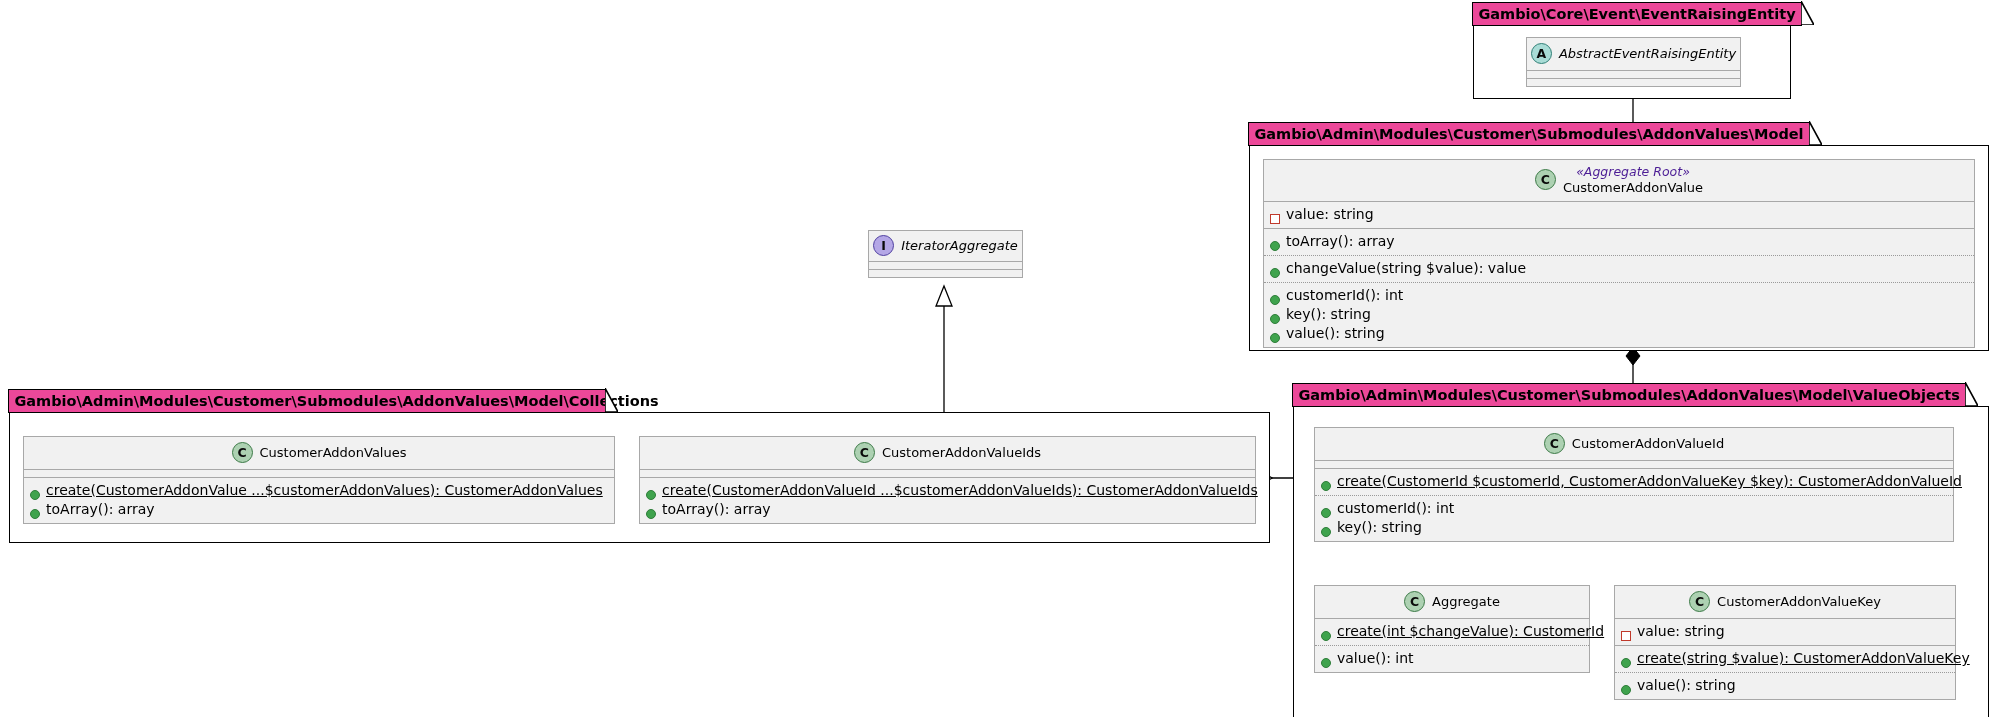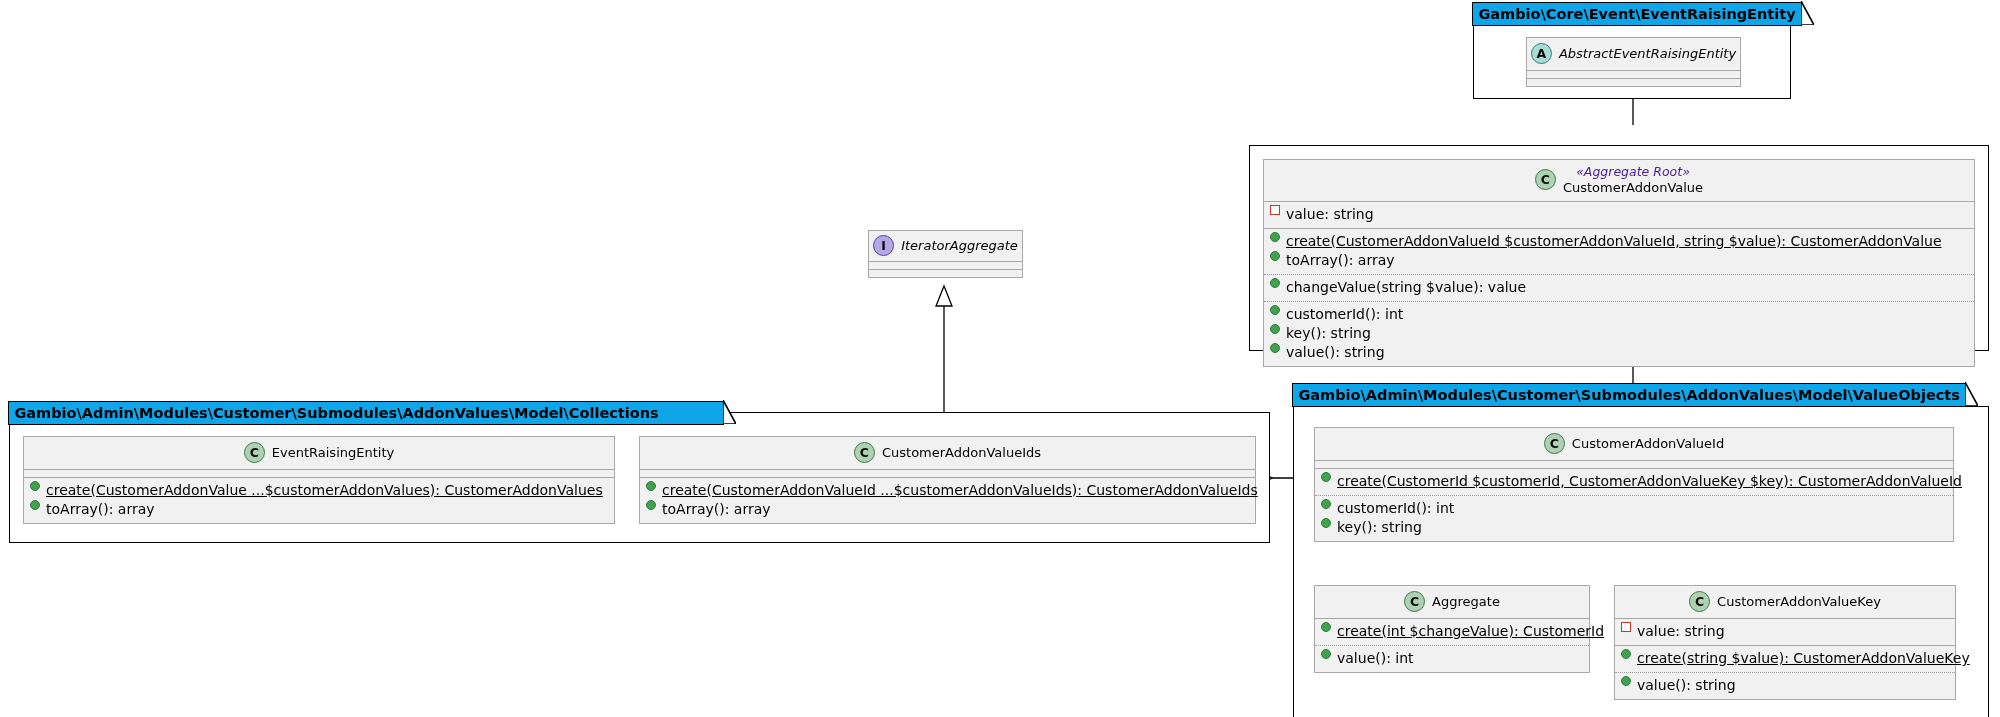--- a/index.html
+++ b/index.html
@@ -8,21 +8,21 @@
     font-family:"DejaVu Sans","Liberation Sans",sans-serif;
     -webkit-font-smoothing:antialiased;
   }
   #canvas{position:absolute;left:0;top:0;width:2000px;height:717px;}
   svg.wires{position:absolute;left:0;top:0;width:2000px;height:717px;pointer-events:none;}
 
   
   .pkg{position:absolute;box-sizing:border-box;border:1.6px solid #000;background:#ffffff;}
   .pkg-tab{
     position:absolute;left:-1.6px;box-sizing:border-box;
-    border:1.6px solid #000;background:#0ea5e9;
+    border:1.6px solid #000;background:#ec4899;
     height:24px;line-height:23px;padding:0 4px 0 5px;
     font-weight:bold;font-size:14.5px;color:#000;white-space:nowrap;
   }
   .pkg-tab .fold{
     position:absolute;right:-13px;top:-1.6px;width:13px;height:24px;overflow:hidden;
   }
   .pkg-tab .fold svg{display:block;}
 
   
   .cls{
@@ -35,21 +35,21 @@
   }
   .cls .hdr .names{display:flex;flex-direction:column;line-height:1.16;}
   .cls .stereo{font-style:italic;font-size:12.5px;color:#4c1d95;}
   .cls .cname{font-size:13px;color:#000;white-space:nowrap;}
   .cls .cname.ital{font-style:italic;}
   .sep{border-top:1px solid #a8a8a8;}
   .sep-dot{border-top:1px dotted #9a9a9a;}
   .compart{padding:3px 6px 4px 6px;}
   .compart.empty{height:7px;padding:0;}
   .row{
-    display:flex;align-items:flex-start;gap:6px;
+    display:flex;align-items:flex-end;gap:6px;
     font-size:14px;color:#000;line-height:1.36;white-space:nowrap;
   }
   .row .txt.u{text-decoration:underline;}
 
   
   .mk{flex:0 0 auto;display:inline-block;}
   .mk-pub{width:8px;height:8px;border-radius:50%;background:#3fa34d;border:1px solid #2f7e3a;}
   .mk-priv{width:8px;height:8px;background:#ffffff;border:1.4px solid #c0392b;}
 
   
@@ -116,42 +116,46 @@
         <span class="names">
           <span class="cname ital">AbstractEventRaisingEntity</span>
         </span>
       </div>
       <div class="sep compart empty"></div>
       <div class="sep compart empty"></div>
     </div>
   </div>
 
   <div class="pkg" style="left:1249px; top:145px; width:740px; height:206px;">
+    <div class="pkg-tab" style="top: -24px; width: 561.172px;">
+      <span>Gambio\Admin\Modules\Customer\Submodules\AddonValues\Model</span>
+      <span class="fold">
+        <svg width="13" height="24">
+            <polygon points="0,0 13,24 0,24" fill="#ffffff" stroke="#000" stroke-width="1.6"></polygon>
+          </svg>
+      </span>
+    </div>
 
     <div class="cls" style="left:13px; top:13px; width:712px;">
       <div class="hdr">
         <span class="badge c">C</span>
         <span class="names">
           <span class="stereo">«Aggregate Root»</span>
           <span class="cname">CustomerAddonValue</span>
         </span>
       </div>
 
       <div class="sep compart">
         <div class="row">
           <span class="mk mk-priv"></span>
           <span class="txt">value: string</span>
         </div>
       </div>
 
       <div class="sep compart">
-        <div class="row">
-          <span class="mk mk-pub"></span>
-          <span class="txt u">create(CustomerAddonValueId $customerAddonValueId, string $value): CustomerAddonValue</span>
-        </div>
         <div class="row">
           <span class="mk mk-pub"></span>
           <span class="txt">toArray(): array</span>
         </div>
       </div>
 
       <div class="sep-dot compart">
         <div class="row">
           <span class="mk mk-pub"></span>
           <span class="txt">changeValue(string $value): value</span>
@@ -254,34 +258,34 @@
       <div class="sep-dot compart">
         <div class="row">
           <span class="mk mk-pub"></span>
           <span class="txt">value(): string</span>
         </div>
       </div>
     </div>
   </div>
 
   <div class="pkg" style="left:9px; top:412px; width:1261px; height:131px;">
-    <div class="pkg-tab" style="top: -24px; width: 716px; margin-top: 12px;">
+    <div class="pkg-tab" style="top: -24px; width: 598px;">
       <span>Gambio\Admin\Modules\Customer\Submodules\AddonValues\Model\Collections</span>
       <span class="fold">
         <svg width="13" height="24">
             <polygon points="0,0 13,24 0,24" fill="#ffffff" stroke="#000" stroke-width="1.6"></polygon>
           </svg>
       </span>
     </div>
 
     <div class="cls" style="left:13px; top:23px; width:592px;">
       <div class="hdr">
         <span class="badge c">C</span>
         <span class="names">
-          <span class="cname">EventRaisingEntity</span>
+          <span class="cname">CustomerAddonValues</span>
         </span>
       </div>
       <div class="sep compart empty"></div>
       <div class="sep compart">
         <div class="row">
           <span class="mk mk-pub"></span>
           <span class="txt u">create(CustomerAddonValue ...$customerAddonValues): CustomerAddonValues</span>
         </div>
         <div class="row">
           <span class="mk mk-pub"></span>

